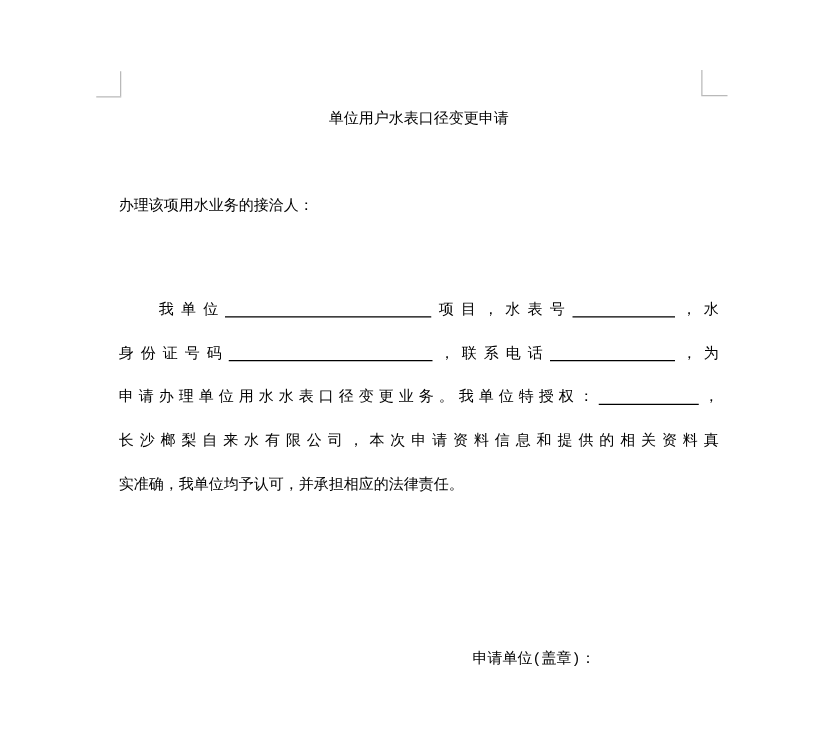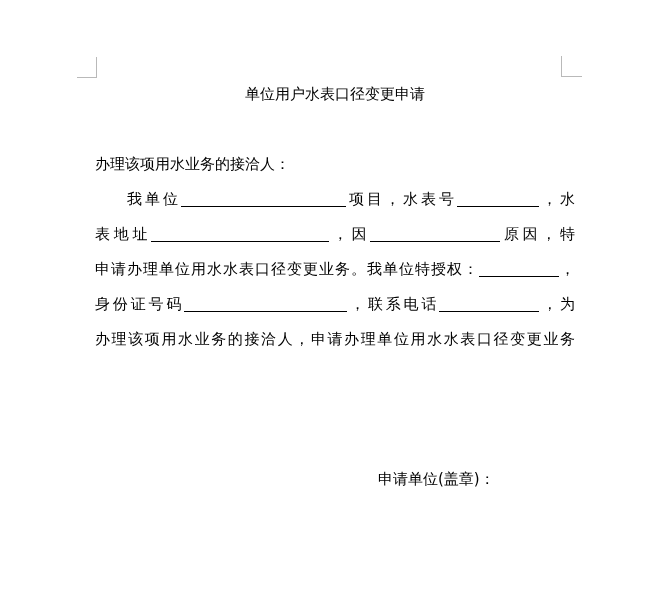--- a/index.html
+++ b/index.html
@@ -18,55 +18,55 @@
   .crop.tr-h { left: 561px; top: 76px; width: 21px; height: 1px; }
 
   .text-area {
     position: absolute;
     left: 95px; top: 77px;
     width: 480px;
   }
   .line {
     height: 35px;
     line-height: 35px;
-    font-size: 15px;
+    font-size: 12px;
     white-space: nowrap;
   }
   .line.title { text-align: center; }
   .line.j { text-align: justify; text-align-last: justify; white-space: normal; }
-  .line.indent { text-indent: 32px; }
+  .line.indent { text-indent: 32px; margin-top: 48px; }
   .blank {
     display: inline-block;
     height: 14px;
     border-bottom: 1px solid #000000;
     vertical-align: -3px;
   }
-  .closing { padding-left: 283px; text-align: left; }
+  .closing { padding-left: 283px; text-align: left; font-family: Liberation Mono, monospace; }
 </style>
 </head>
 <body style="background: rgb(255, 255, 255); color: rgb(0, 0, 0);">
 
 <div>
 
   <div class="crop tl-v" style="background: rgb(185, 185, 185);"></div>
   <div class="crop tl-h" style="background: rgb(185, 185, 185);"></div>
   <div class="crop tr-v" style="background: rgb(185, 185, 185);"></div>
   <div class="crop tr-h" style="background: rgb(185, 185, 185);"></div>
 
   <div class="text-area">
     <div class="line title">单位用户水表口径变更申请</div>
     <div class="line"></div>
     <div class="line">办理该项用水业务的接洽人：</div>
 
     <div>
         <div class="line j indent"><span>我单位</span><span class="blank" style="width: 165px; border-bottom-color: rgb(0, 0, 0);"></span><span>项目，水表号</span><span class="blank" style="width: 82px; border-bottom-color: rgb(0, 0, 0);"></span><span>，水</span></div>
-        <div class="line j"><span>表地址</span><span class="blank" style="width: 178px; border-bottom-color: rgb(0, 0, 0);"></span><span>，因</span><span class="blank" style="width: 130px; border-bottom-color: rgb(0, 0, 0);"></span><span>原因，特</span></div>
+        <div class="line j"><span>身份证号码</span><span class="blank" style="width: 163px; border-bottom-color: rgb(0, 0, 0);"></span><span>，联系电话</span><span class="blank" style="width: 100px; border-bottom-color: rgb(0, 0, 0);"></span><span>，为</span></div>
         <div class="line j"><span>申请办理单位用水水表口径变更业务。我单位特授权：</span><span class="blank" style="width: 80px; border-bottom-color: rgb(0, 0, 0);"></span><span>，</span></div>
-        <div class="line j"><span>身份证号码</span><span class="blank" style="width: 163px; border-bottom-color: rgb(0, 0, 0);"></span><span>，联系电话</span><span class="blank" style="width: 100px; border-bottom-color: rgb(0, 0, 0);"></span><span>，为</span></div>
-        <div class="line j"><span>办理该项用水业务的接洽人，申请办理单位用水水表口径变更业务</span></div>
+        <div class="line j"><span>长沙榔梨自来水有限公司，本次申请资料信息和提供的相关资料真</span></div>
+        <div class="line"><span>实准确，我单位均予认可，并承担相应的法律责任。</span></div>
       </div>
 
     <div class="line"></div>
     <div class="line"></div>
     <div class="line"></div>
 
     <div class="line closing">
       <span>申请单位(盖章)：</span>
     </div>
   </div>

